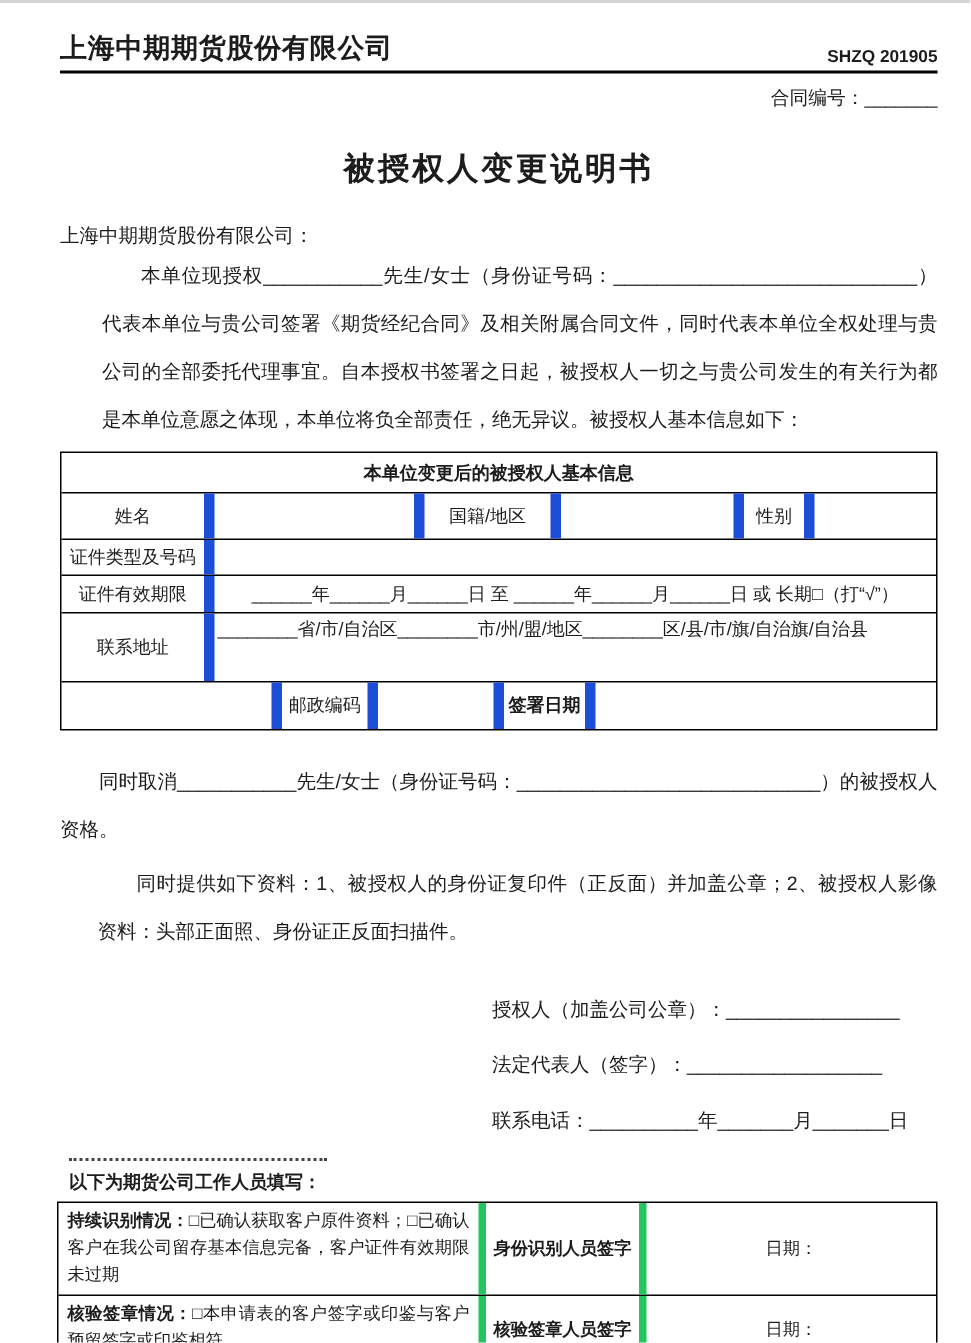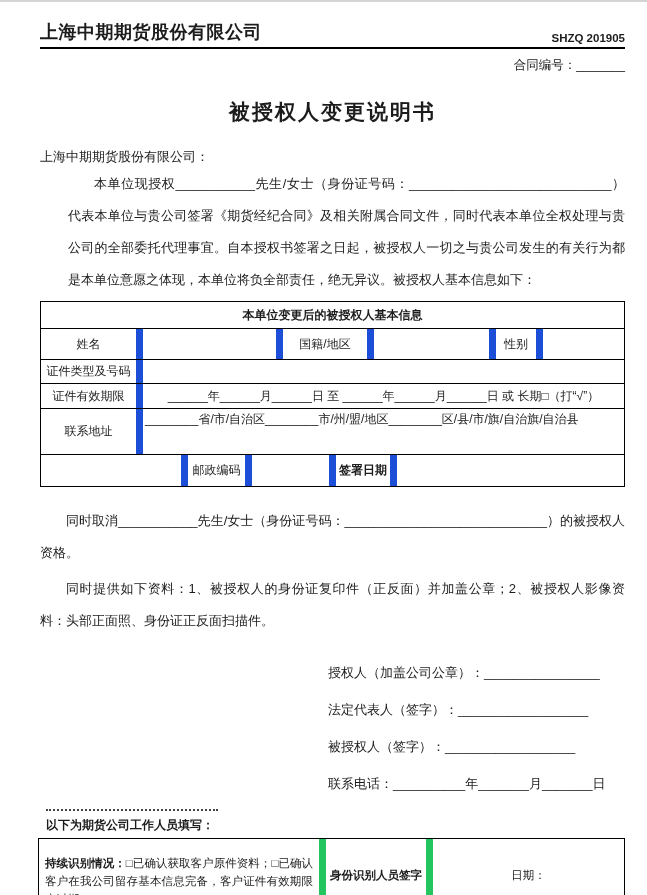--- a/index.html
+++ b/index.html
@@ -56,40 +56,40 @@
   .w-c4  { width: 122px; flex: none; }
   .w-c5  { width: 47px; flex: none; }
   .w-rest { flex: 1; text-align: right; }
   .w-post { width: 64px; flex: none; }
   .w-p2 { width: 84px; flex: none; }
   .w-sig { width: 61px; flex: none; }
   .addr-cell { align-items: flex-start; justify-content: flex-start; text-align: left; padding: 2px 0 0 2px; }
   .bold { font-weight: bold; }
 
   .para-cancel { margin-top: 18px; }
-  .para-materials { margin-top: 4px; }
+  .para-materials { margin-top: 4px; margin-left: 25px; }
 
   
   .sigs { margin-top: 28px; margin-left: 288px; font-size: 13px; }
   .sig-line { margin-top: 21px; line-height: 16px; }
   .sig-line:first-child { margin-top: 17px; }
 
   
   .dotted-sep {
     margin: 16px 0 0 6px;
     width: 172px; height: 3px;
     border-bottom: 2px dotted #444;
   }
   .staff-note { font-size: 12px; font-weight: bold; margin: 6px 0 4px 6px; }
 
   .stable { border: 1.6px solid #000; font-size: 11.5px; margin-left: -2px; width: 587px; }
   .str { display: flex; border-top: 1px solid #000; align-items: stretch; }
   .str:first-child { border-top: none; }
-  .std { border-left: 7px solid #22c55e; }
-  .std:first-child { border-left: none; margin-top: 12px; }
+  .std { border-left: 5px solid #22c55e; }
+  .std:first-child { border-left: none; }
   .std.desc { width: 280px; flex: none; padding: 4px 6px; line-height: 1.55; text-align: justify; }
   .std.signer { width: 107px; flex: none; display: flex; align-items: center; justify-content: center; font-weight: bold; text-align: center; }
   .std.date { flex: 1; display: flex; align-items: center; justify-content: center; }
 </style>
 </head>
 <body>
 
 <div class="top-edge"></div>
 
 <div class="page">
@@ -142,21 +142,20 @@
     </div>
   </div>
 
   <div class="para para-cancel">同时取消___________先生/女士（身份证号码：____________________________）的被授权人资格。</div>
 
   <div class="para para-materials">同时提供如下资料：1、被授权人的身份证复印件（正反面）并加盖公章；2、被授权人影像资料：头部正面照、身份证正反面扫描件。</div>
 
   <div class="sigs">
     <div class="sig-line">授权人（加盖公司公章）：________________</div>
     <div class="sig-line">法定代表人（签字）：__________________</div>
-    <div class="sig-line">被授权人（签字）：__________________</div>
     <div class="sig-line">联系电话：__________年_______月_______日</div>
   </div>
 
   <div class="dotted-sep"></div>
   <div class="staff-note">以下为期货公司工作人员填写：</div>
 
   <div class="stable">
     <div class="str">
       <div class="std desc"><span class="bold">持续识别情况：</span><span>□已确认获取客户原件资料；□已确认客户在我公司留存基本信息完备，客户证件有效期限未过期</span></div>
       <div class="std signer">身份识别人员签字</div>

